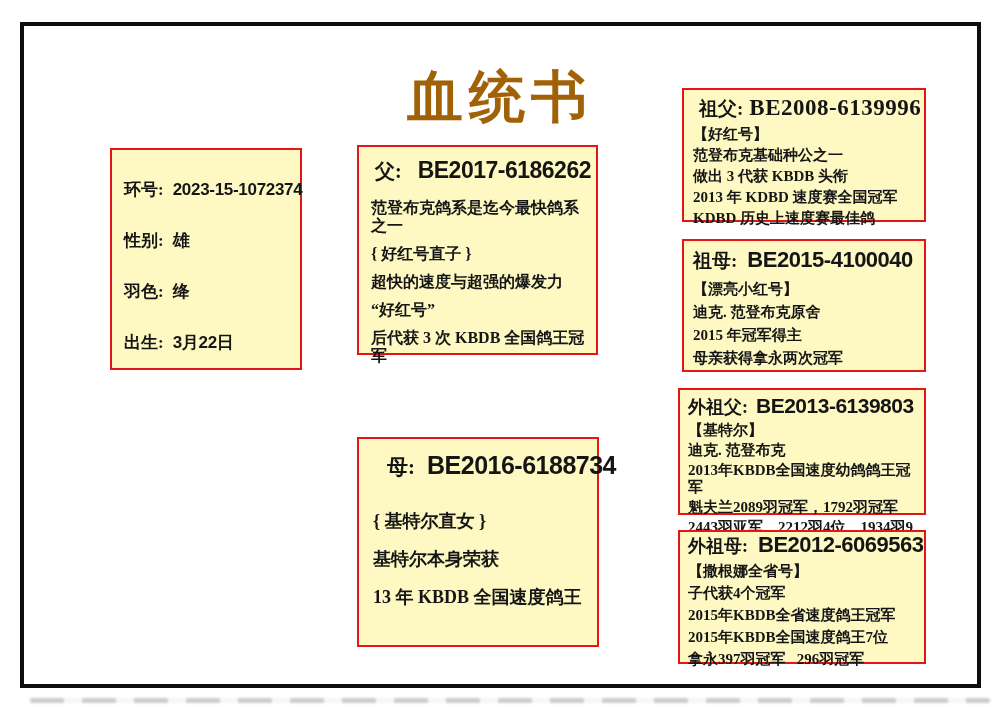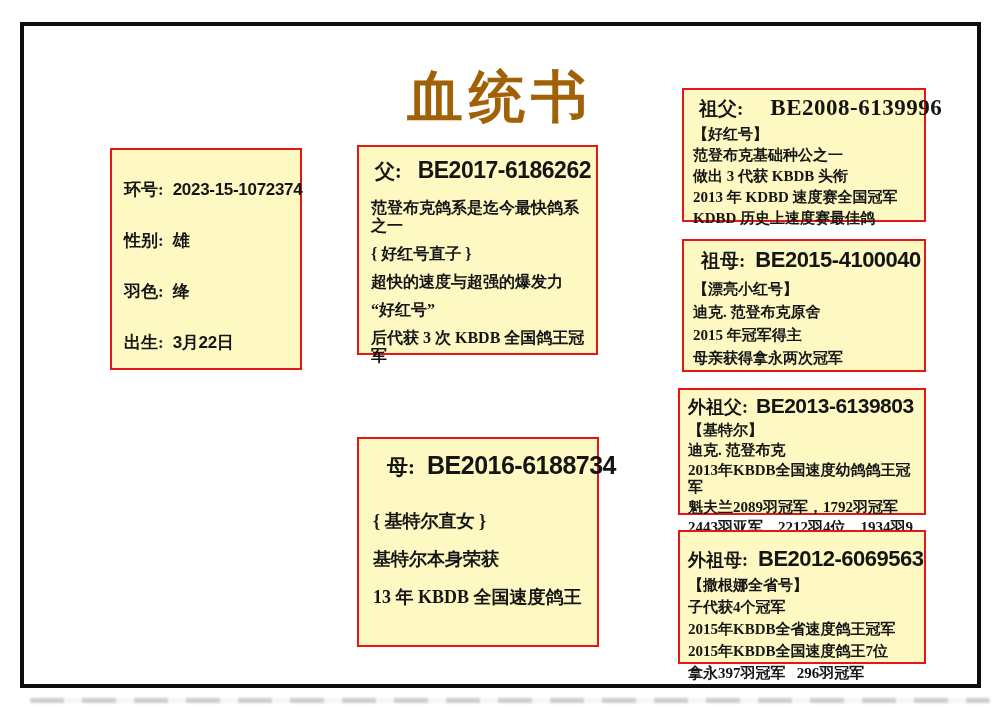--- a/index.html
+++ b/index.html
@@ -89,28 +89,28 @@
   }
   .mother-box .box-title { gap: 12px; margin-left: 14px; margin-bottom: 12px; }
   .mother-box .relation { font-size: 21px; }
   .mother-box .ring { font-size: 25px; }
   .mother-box .line { font-size: 18px; line-height: 19px; }
 
   
   .gf-box    { left: 682px; top: 88px;  width: 244px; height: 134px; padding: 5px 8px 4px 9px; row-gap: 4px; }
   .gm-box    { left: 682px; top: 239px; width: 244px; height: 133px; padding: 6px 8px 4px 9px; row-gap: 7px; }
   .mgf-box   { left: 678px; top: 388px; width: 248px; height: 127px; padding: 4px 6px 2px 8px; row-gap: 3px; }
-  .mgm-box   { left: 678px; top: 530px; width: 248px; height: 134px; padding: 14px 6px 3px 8px; row-gap: 5px; }
+  .mgm-box   { left: 678px; top: 530px; width: 248px; height: 134px; padding: 0 6px 3px 8px; row-gap: 5px; }
 
   .gf-box .box-title { gap: 6px; margin-left: 6px; }
   .gf-box .relation { font-size: 19px; }
-  .gf-box .ring { font-family: "Liberation Serif", "DejaVu Serif", serif; font-size: 23px; font-weight: 600; letter-spacing: 0.5px; margin-left: 21px; }
+  .gf-box .ring { font-family: "Liberation Serif", "DejaVu Serif", serif; font-size: 23px; font-weight: 600; letter-spacing: 0.5px; }
   .gf-box .line { font-size: 15px; line-height: 17px; }
 
-  .gm-box .box-title { gap: 10px; margin-left: 8px; }
+  .gm-box .box-title { gap: 10px; }
   .gm-box .relation { font-size: 19px; }
   .gm-box .ring { font-size: 22px; }
   .gm-box .line { font-size: 15px; line-height: 16px; }
 
   .mgf-box .box-title { gap: 8px; }
   .mgf-box .relation { font-size: 18px; }
   .mgf-box .ring { font-size: 21px; }
   .mgf-box .line { font-size: 15px; line-height: 17px; }
 
   .mgm-box .box-title { gap: 10px; }

